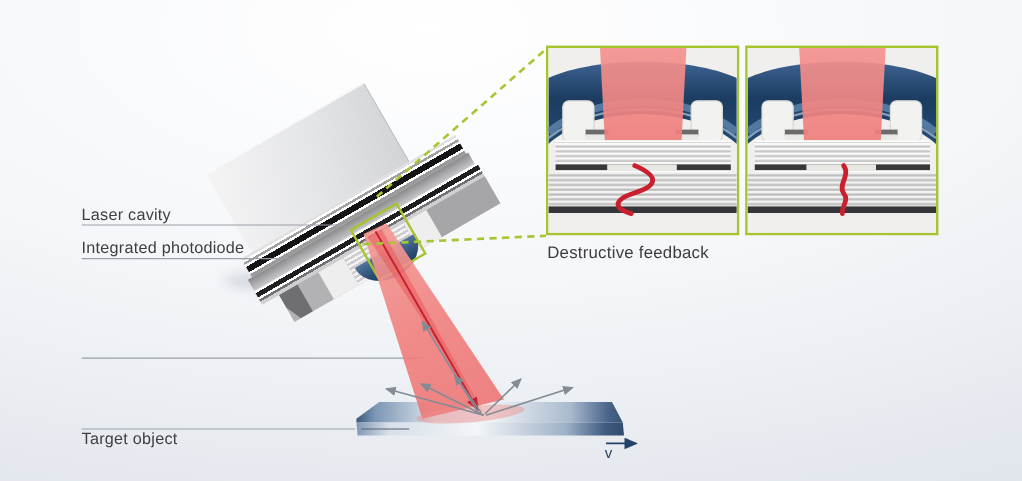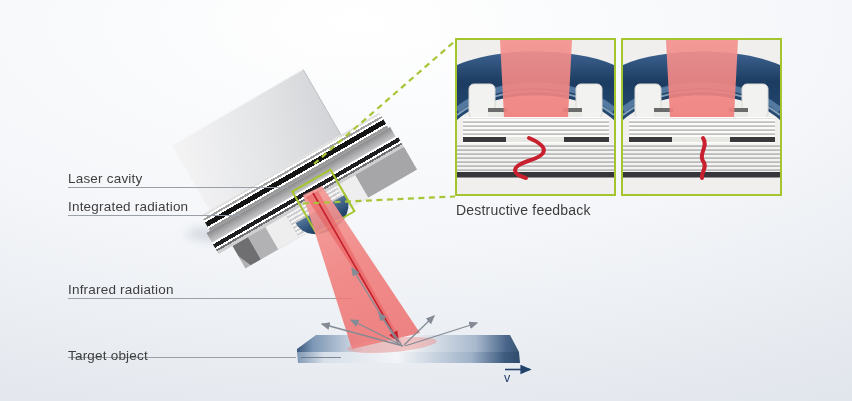--- a/index.html
+++ b/index.html
@@ -141,23 +141,22 @@
       <line x1="405" y1="346" x2="477" y2="323"></line>
     </g>
 
     <g>
       <line x1="505" y1="369.5" x2="530" y2="369.5" stroke="#24436b" stroke-width="1.6" marker-end="url(#mNavy)"></line>
       <text x="504" y="382" font-size="12.5" fill="#24436b" font-family="Liberation Sans, sans-serif">v</text>
     </g>
   </svg>
 
   <div class="lbl" style="left:68px;top:171px">Laser cavity</div>
-  <div class="lbl" style="left:68px;top:199px">Integrated radiation</div>
-  <div class="lbl" style="left:68px;top:282px">Infrared radiation</div>
-  <div class="lbl" style="left:68px;top:348px">Target object</div>
+  <div class="lbl" style="left:68px;top:199px">Integrated photodiode</div>
+  <div class="lbl" style="left:68px;top:358px">Target object</div>
 
   <div class="panel" style="left:455px">
     <svg width="157" height="154" viewBox="0 0 157 154">
       <defs>
         <linearGradient id="p1navy" x1="0" y1="0" x2="0" y2="1">
           <stop offset="0" stop-color="#3d6390"></stop>
             <stop offset="0.45" stop-color="#1c3c61"></stop>
           <stop offset="1" stop-color="#254a72"></stop>
         </linearGradient>
         <linearGradient id="p1beam" x1="0" y1="0" x2="0" y2="1">

